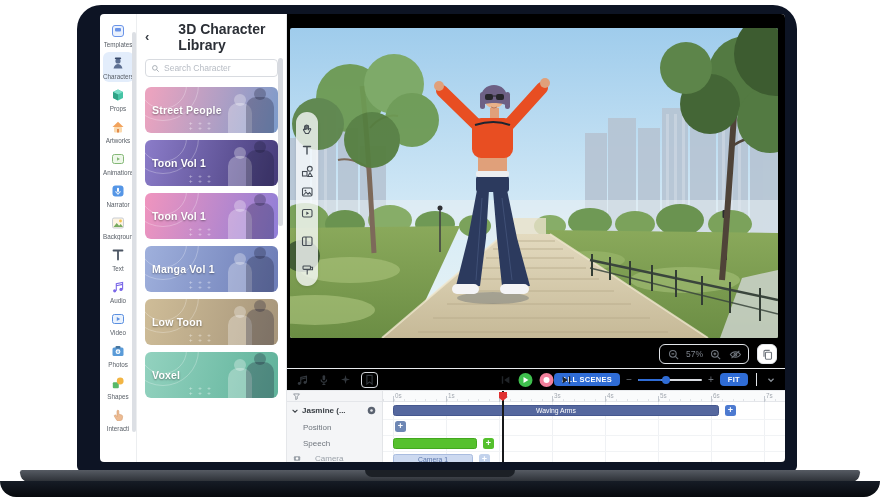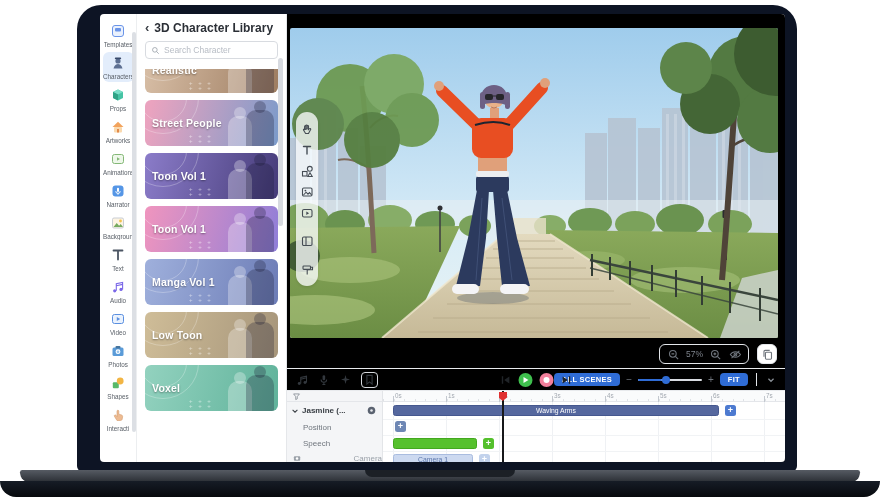--- a/index.html
+++ b/index.html
@@ -19,21 +19,21 @@
   .sb-item.sel{background:#e3edfb;}
   .sb-ic{width:16px;height:16px;display:block;}
   .sb-ic svg{width:16px;height:16px;display:block;}
   .sb-lb{font-size:6.3px;color:#5a6068;margin-top:2px;max-width:30px;overflow:hidden;white-space:nowrap;}
   .sb-scroll{position:absolute;right:0px;top:18px;width:4px;height:400px;background:#dcdfe4;border-radius:2px;}
 
   
   .panel{width:150px;border-right:1px solid #e5e7ea;position:relative;display:flex;flex-direction:column;flex:none;}
   .p-head{display:flex;align-items:center;gap:5px;padding:7px 8px 3px;}
   .p-back{font-size:13px;line-height:10px;color:#3a3f46;font-weight:bold;cursor:pointer;}
-  .p-title{font-size:12px;font-weight:bold;color:#2b2f36;}
+  .p-title{font-size:14px;font-weight:bold;color:#2b2f36;margin-left:24px;}
   .p-search{margin:3px 8px 2px;height:18px;border:1px solid #d8dbe0;border-radius:4px;display:flex;align-items:center;padding:0 5px;gap:4px;background:#fff;}
   .p-search svg{width:9px;height:9px;flex:none;}
   .p-search input{border:0;outline:0;font-size:8.5px;color:#444;width:100%;padding:0;background:transparent;}
   .p-search input::placeholder{color:#b7bcc4;}
   .cards{margin-top:8px;padding:0 8px;overflow:hidden;flex:1;}
   .card{position:relative;height:46px;border-radius:6px;margin-bottom:7px;overflow:hidden;cursor:pointer;}
   .card.cut{margin-top:-22px;}
   .card::before,.card::after{content:"";position:absolute;border:1px solid rgba(255,255,255,.28);border-radius:50%;}
   .card::before{width:70px;height:70px;left:-18px;top:-38px;}
   .card::after{width:46px;height:46px;left:-6px;top:-26px;}
@@ -85,21 +85,21 @@
   .collapse svg{width:12px;height:12px;display:block;cursor:pointer;}
 
   
   .timeline{flex:1;display:flex;border-top:1px solid #e8eaed;overflow:hidden;position:relative;}
   .thead{width:96px;background:#f4f5f7;border-right:1px solid #e3e5e8;flex:none;}
   .tcorner{height:11px;border-bottom:1px solid #e4e6ea;display:flex;align-items:center;padding-left:5px;}
   .tcorner svg{width:9px;height:9px;}
   .trow{display:flex;align-items:center;font-size:8px;color:#70767e;}
   .trow.r1{height:17px;color:#3b4046;font-weight:bold;padding-left:4px;gap:3px;}
   .trow.r2,.trow.r3{height:16px;padding-left:16px;}
-  .trow.r4{height:15px;padding-left:6px;color:#9aa1a9;gap:13px;justify-content:space-between;}
+  .trow.r4{height:15px;padding-left:6px;color:#9aa1a9;gap:13px;}
   .trow .sp{flex:1;}
   .chev8{width:8px;height:8px;flex:none;}
   .tgt{width:9px;height:9px;margin-right:6px;flex:none;cursor:pointer;}
   .tracks{flex:1;position:relative;background:#fff;min-width:0;}
   .ruler{position:absolute;left:0;top:0;right:0;height:11px;border-bottom:1px solid #e4e6ea;background:#fafbfc;background-image:repeating-linear-gradient(90deg,#dfe2e6 0 1px,transparent 1px 10.6px);background-size:100% 3px;background-repeat:no-repeat;background-position:0 8px;}
   .tick{position:absolute;top:1px;font-size:6.3px;color:#a3a9b1;}
   .tickmark{position:absolute;top:5px;width:1px;height:6px;background:#c3c8cf;}
   .vline{position:absolute;top:11px;bottom:0;width:1px;background:#eff1f4;}
   .hline{position:absolute;left:0;right:0;height:1px;background:#f1f3f5;}
   .clip{position:absolute;height:11px;border-radius:2.5px;font-size:6.8px;display:flex;align-items:center;justify-content:center;color:#fff;cursor:pointer;overflow:hidden;white-space:nowrap;}
@@ -251,26 +251,20 @@
         <span class="p-title">3D Character Library</span>
       </div>
       <div class="p-search">
         <svg viewBox="0 0 14 14">
             <circle cx="6" cy="6" r="3.6" fill="none" stroke="#9aa1a9" stroke-width="1.3"></circle>
             <path d="M8.7 8.7 12 12" stroke="#9aa1a9" stroke-width="1.3"></path>
           </svg>
         <input placeholder="Search Character" style="">
       </div>
       <div class="cards" id="cards">
-          <div class="card cut" style="background: linear-gradient(105deg, rgb(217, 192, 168), rgb(157, 124, 96));">
-    <span class="fig f1"></span>
-    <span class="fig f2"></span>
-    <span class="plus-dots"></span>
-    <span class="card-label">Realistic</span>
-  </div>
           <div class="card" style="background: linear-gradient(105deg, rgb(234, 163, 191) 5%, rgb(123, 155, 202)); text-align: center;">
     <span class="fig f1"></span>
     <span class="fig f2"></span>
     <span class="plus-dots"></span>
     <span class="card-label">Street People</span>
   </div>
           <div class="card" style="background: linear-gradient(105deg, rgb(139, 124, 201), rgb(69, 59, 120));">
     <span class="fig f1"></span>
     <span class="fig f2"></span>
     <span class="plus-dots"></span>

